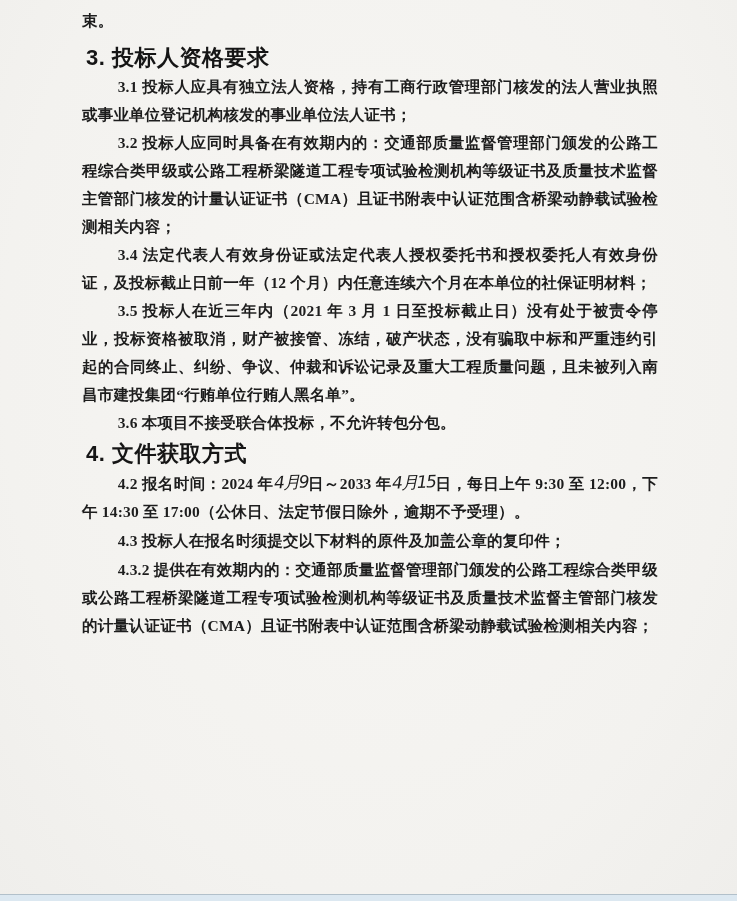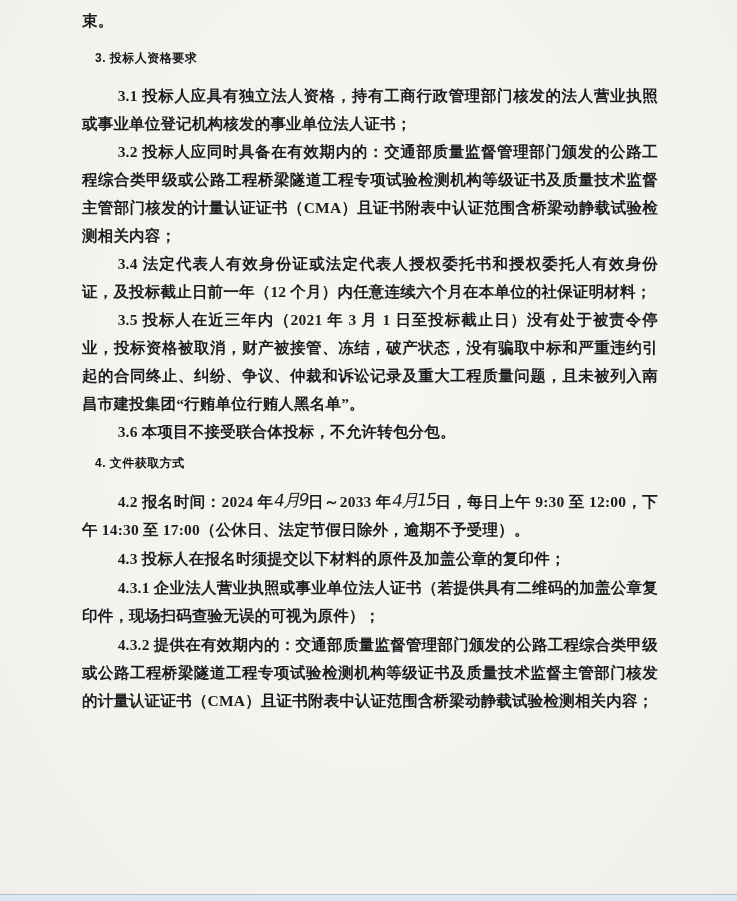--- a/index.html
+++ b/index.html
@@ -38,23 +38,23 @@
     letter-spacing: 0.2px;
   }
   .no-indent {
     text-indent: 0;
   }
   .mt10 { margin-top: 10px; }
   .mt8  { }
   .mt6  { }
   .mt1  { margin-top: 1px; }
   .section-heading {
-    margin: 13px;
+    margin: 4px;
     font-family: "Liberation Sans", "DejaVu Sans", sans-serif;
-    font-size: 12px;
+    font-size: 22px;
     font-weight: 700;
     line-height: 22px;
     text-indent: 0;
     letter-spacing: 0.5px;
     color: #151515;
   }
   .heading-3 { margin-top: 12px; }
   .heading-4 { margin-top: 6px; }
   .handwriting {
     display: inline-block;
@@ -100,20 +100,19 @@
 
     <h2 class="section-heading heading-4">4. 文件获取方式</h2>
 
 
     <p class="body-text mt1">
       <span>4.2 报名时间：2024 年</span><span class="handwriting">4月9</span><span>日～2033 年</span><span class="handwriting">4月15</span><span>日，每日上午 9:30 至 12:00，下午 14:30 至 17:00（公休日、法定节假日除外，逾期不予受理）。</span>
     </p>
 
     <p class="body-text mt1">4.3 投标人在报名时须提交以下材料的原件及加盖公章的复印件；</p>
 
-    <p class="body-text mt1">4.3.1 企业法人营业执照或事业单位法人证书（若提供具有二维码的加盖公章复印件，现场扫码查验无误的可视为原件）；</p>
 
     <p class="body-text mt1">4.3.2 提供在有效期内的：交通部质量监督管理部门颁发的公路工程综合类甲级或公路工程桥梁隧道工程专项试验检测机构等级证书及质量技术监督主管部门核发的计量认证证书（CMA）且证书附表中认证范围含桥梁动静载试验检测相关内容；</p>
 
   </div>
 
   <div class="scan-edge"></div>
 </div>
 
 </body></html>

